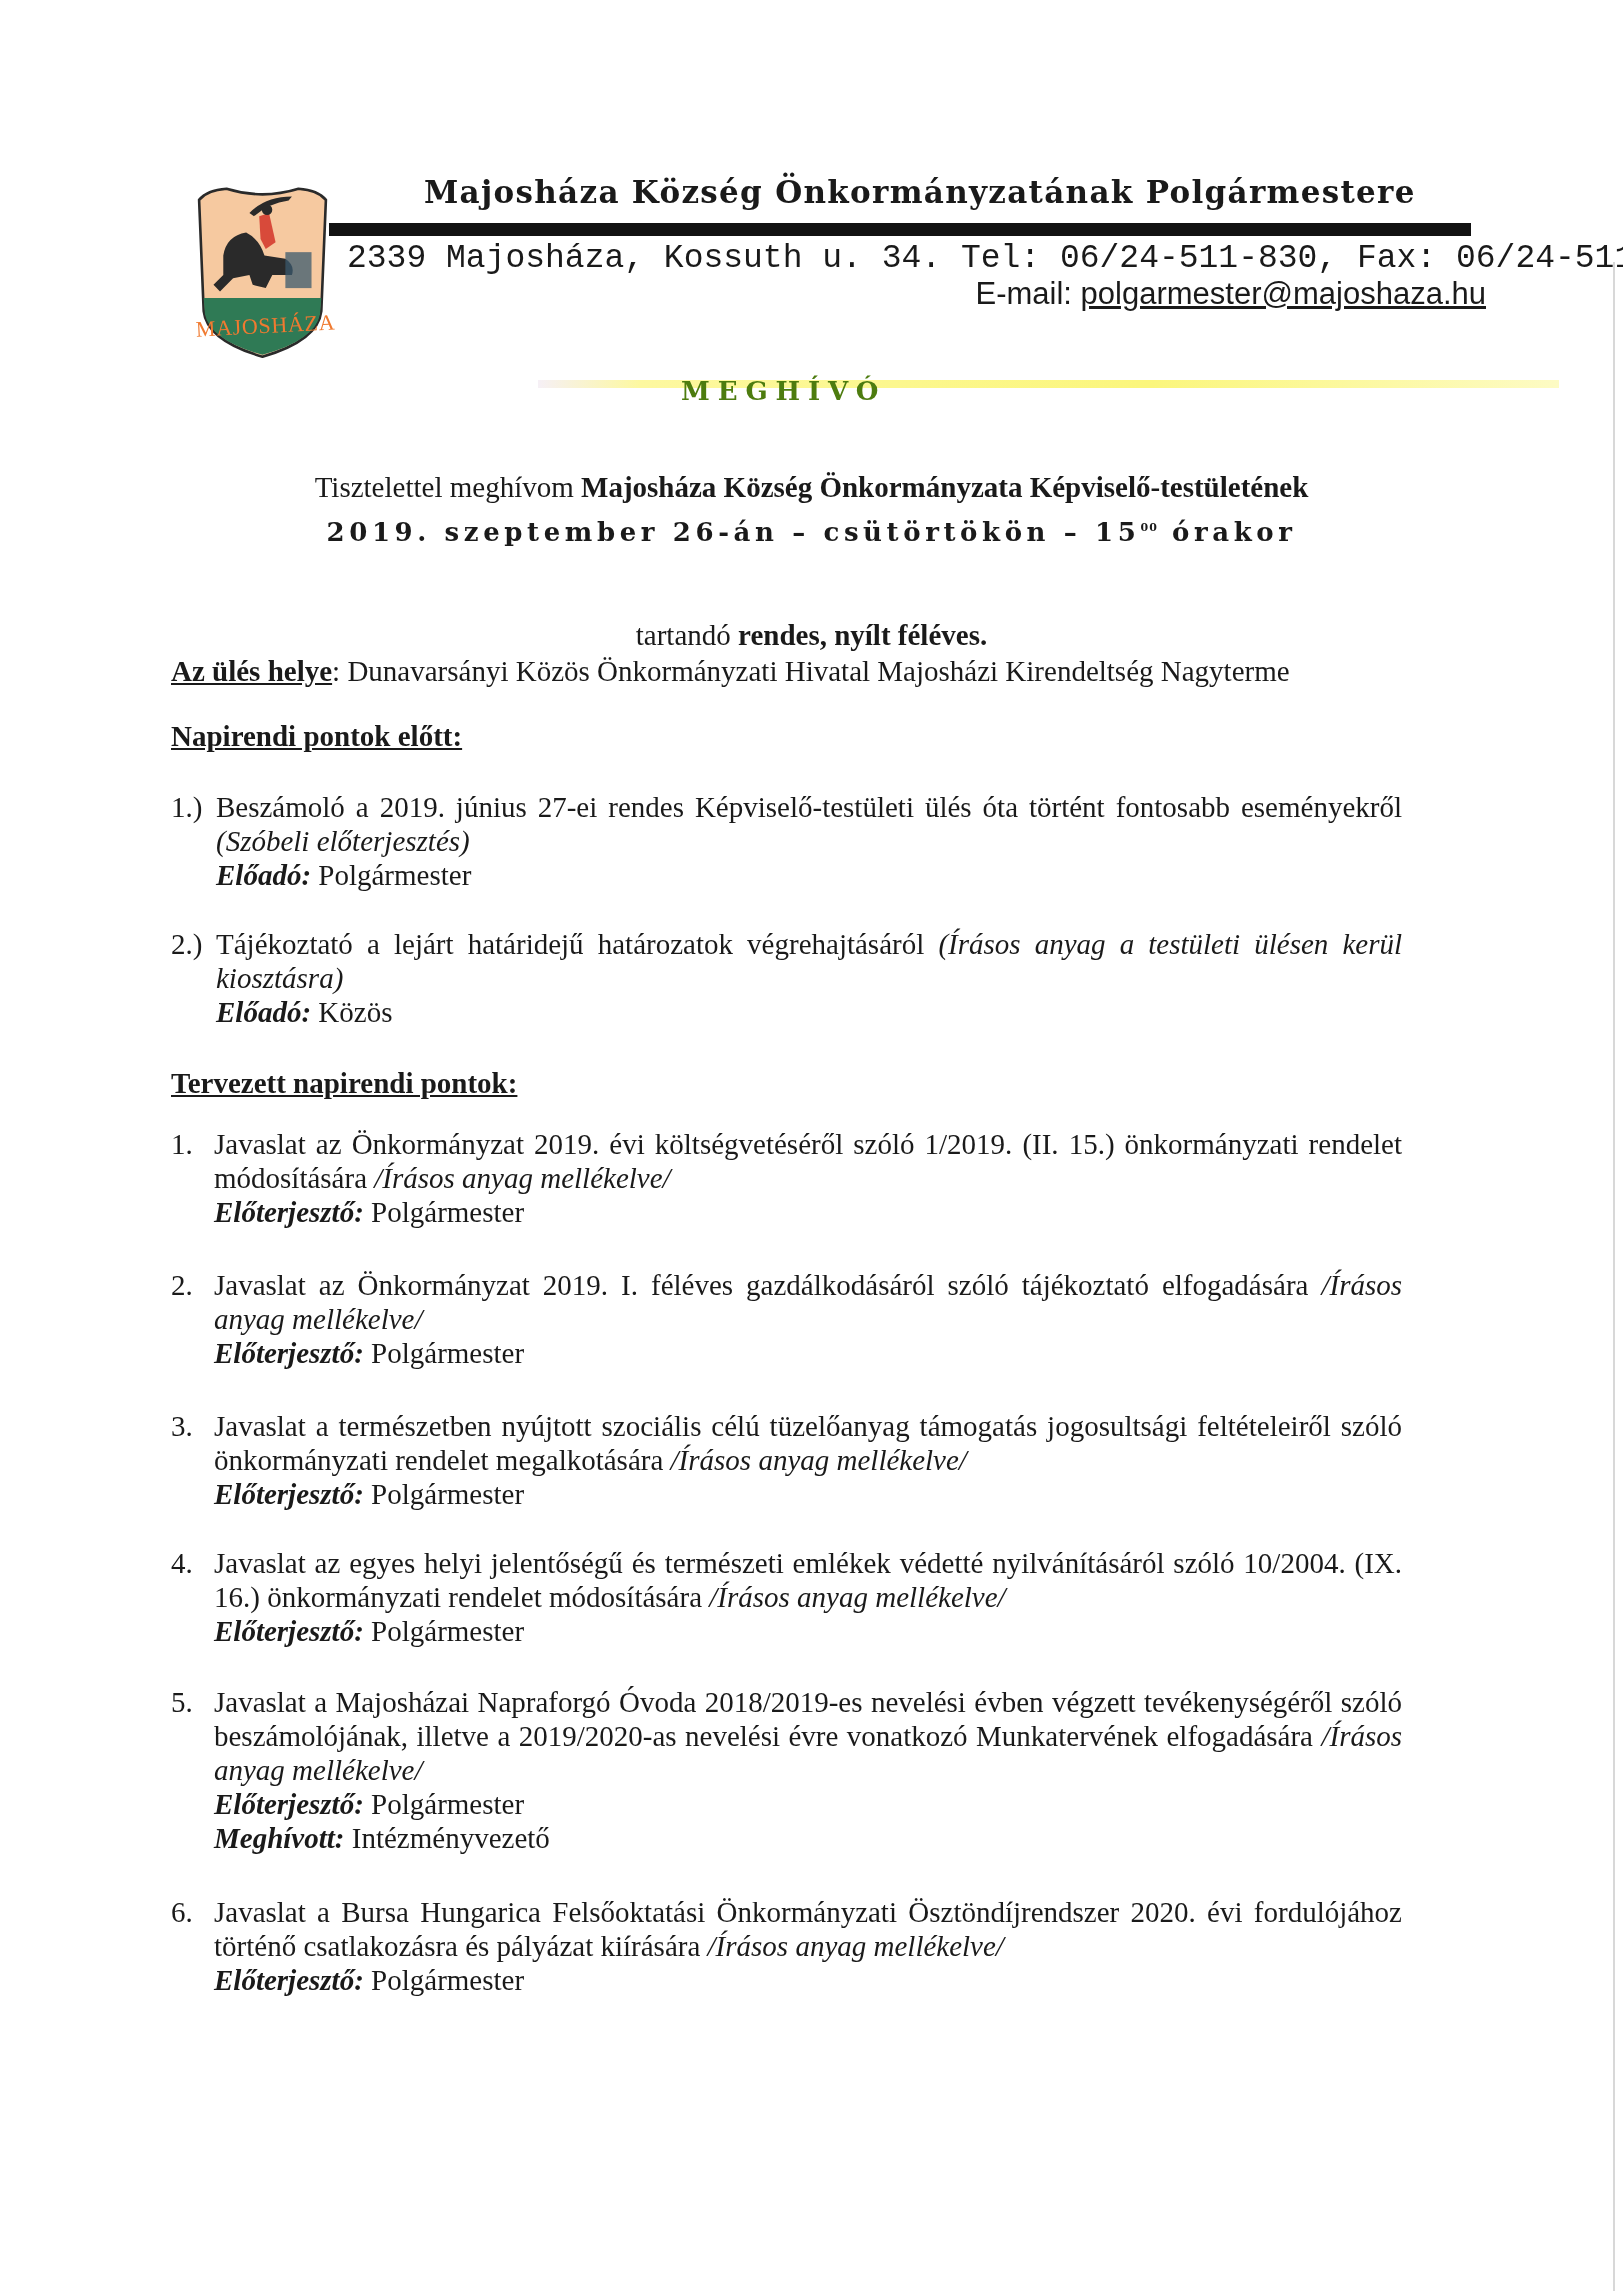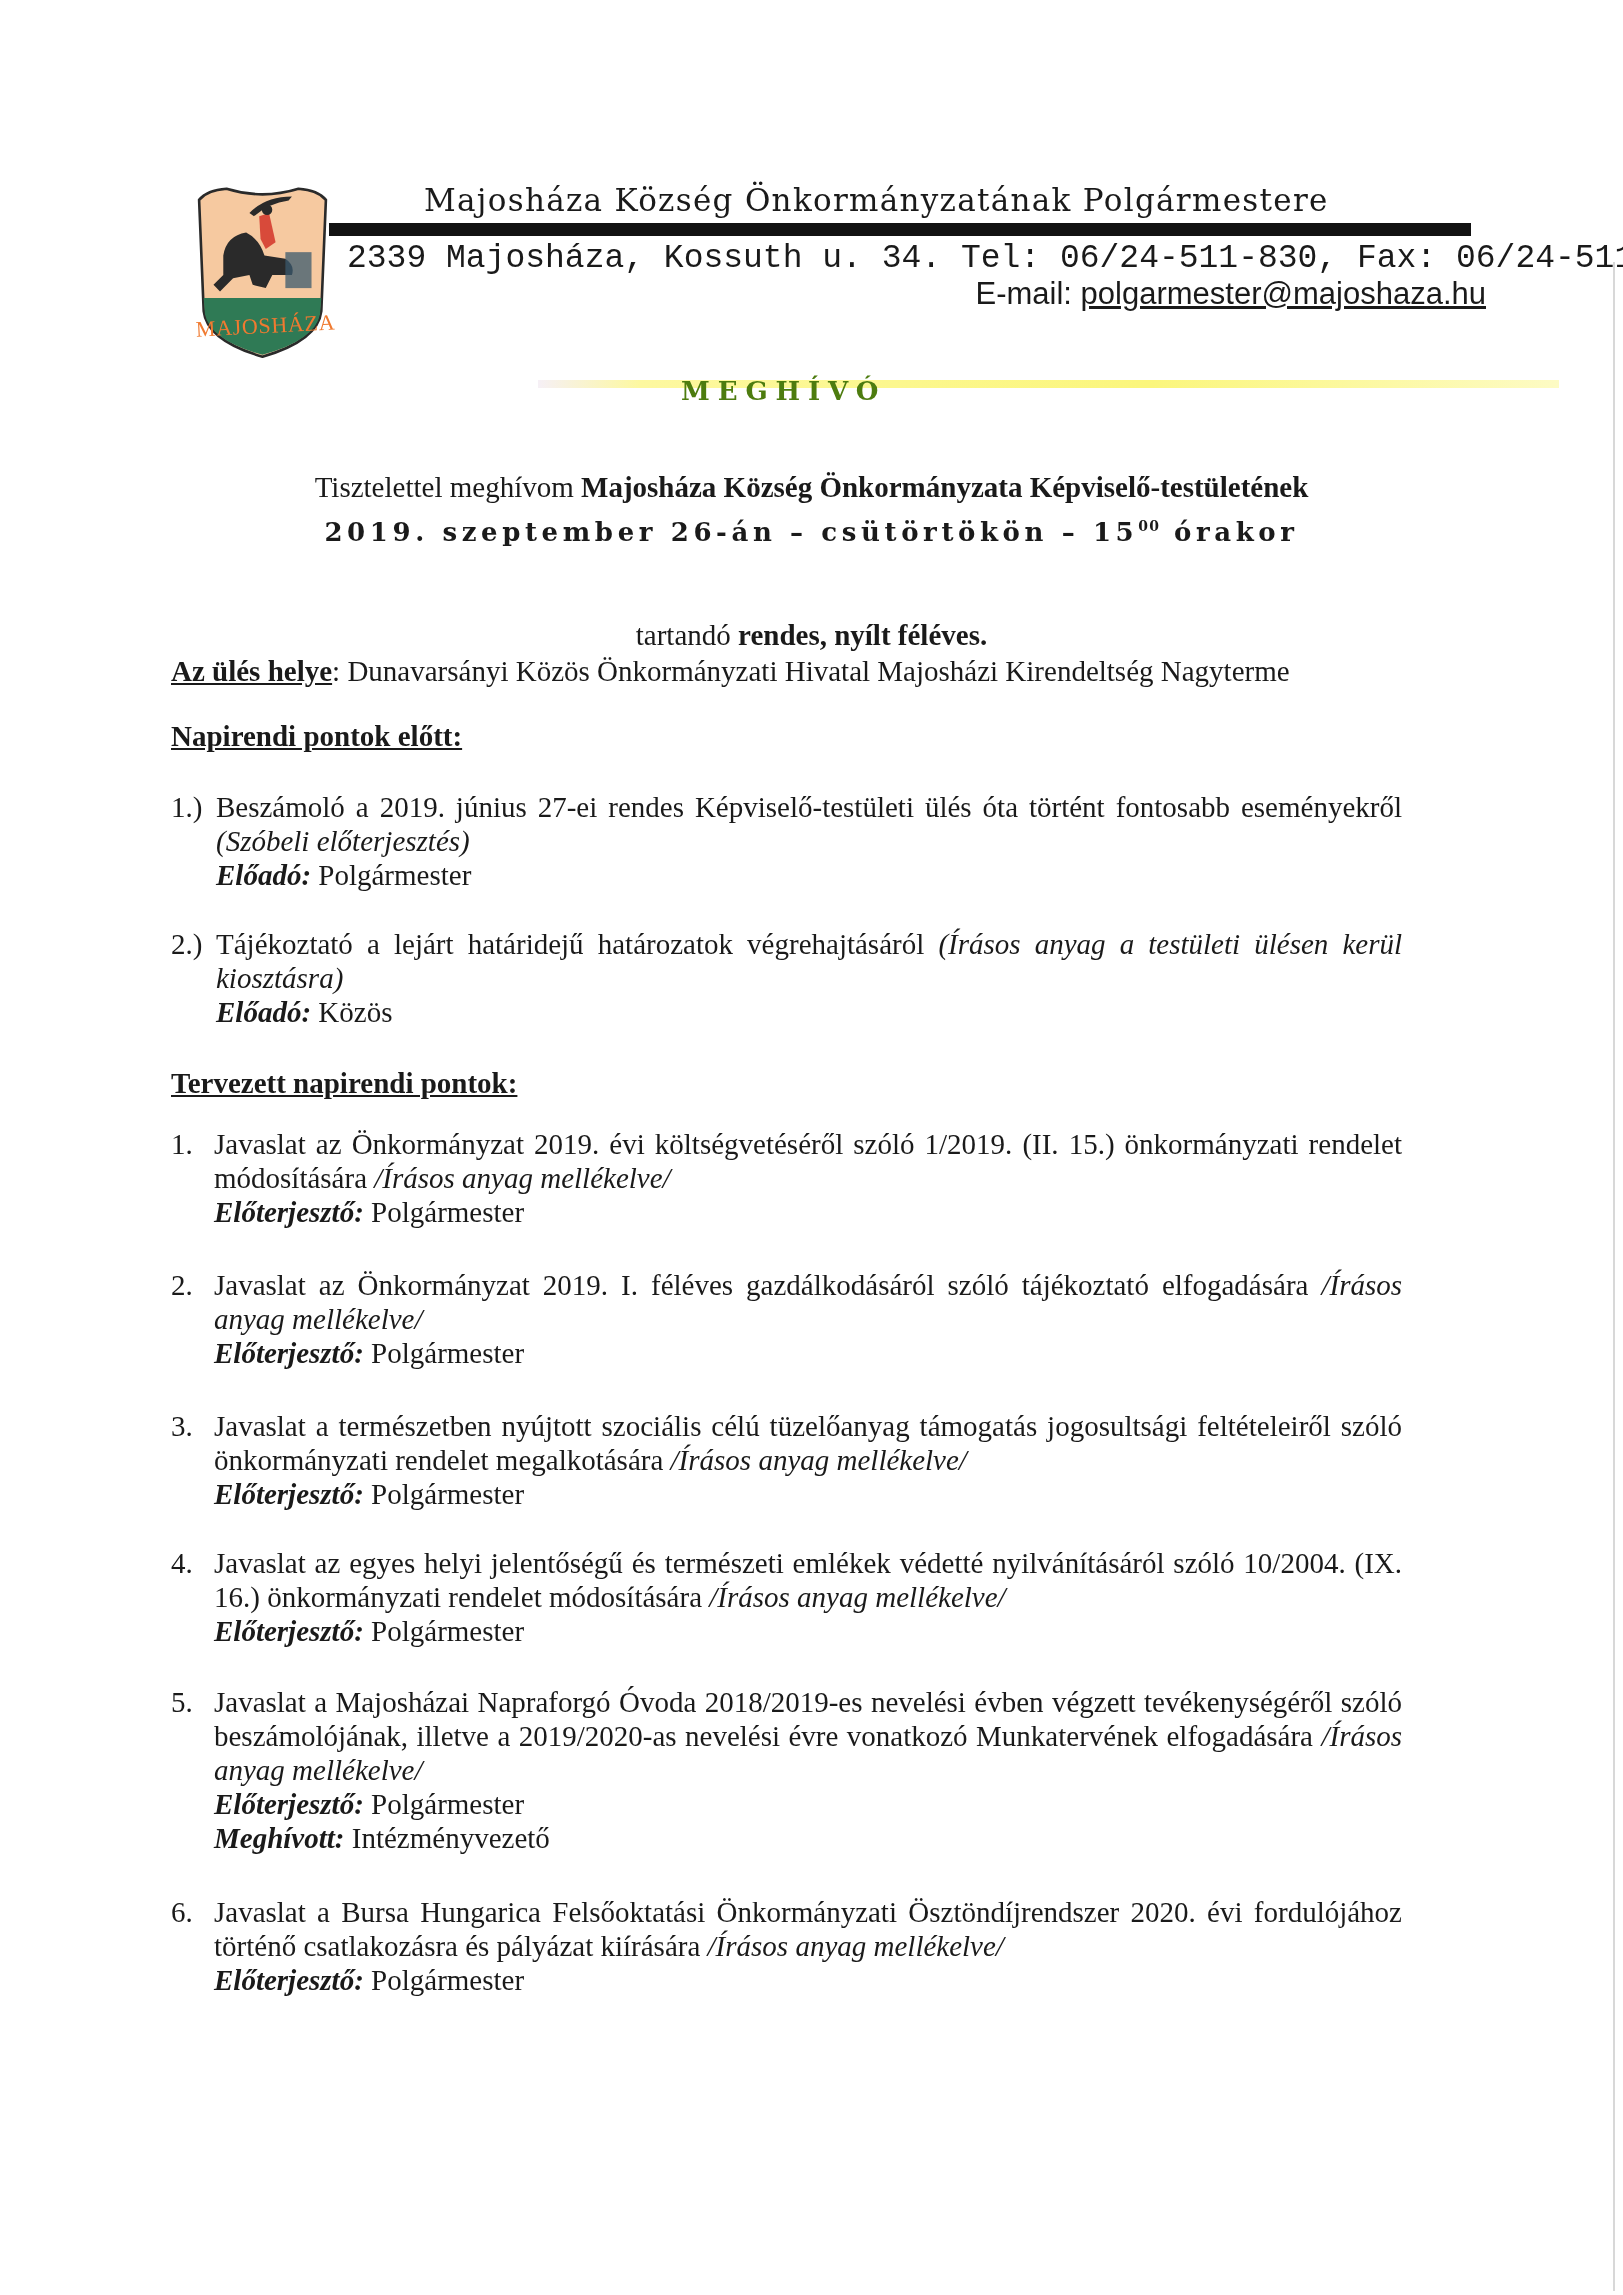--- a/index.html
+++ b/index.html
@@ -2,34 +2,34 @@
 <html style="font-size:10.5px"><head>
 <meta charset="utf-8">
 <style>
   html, body { margin: 0; padding: 0; background: #ffffff; }
   body { width: 1623px; height: 2295px; position: relative; overflow: hidden; font-family: "Liberation Serif", "DejaVu Serif", serif; color: #1a1a1a; }
   .edge-line { position: absolute; left: 1613px; top: 262px; width: 2px; height: 2029px; background: #d8d8d8; }
 
   
   .crest { position: absolute; left: 187px; top: 177px; width: 151px; height: 183px; }
   .crest-label { position: absolute; left: 190px; top: 313px; width: 151px; text-align: center; font-family: "Liberation Serif", serif; font-size: 22px; color: #f07a30; letter-spacing: 0.7px; transform: rotate(-3deg); }
-  .org-title { position: absolute; left: 424px; top: 182px; font-family: "DejaVu Serif", serif; font-weight: normal; font-size: 31px; letter-spacing: 1.3px; color: #1a1a1a; white-space: nowrap; }
+  .org-title { position: absolute; left: 424px; top: 174px; font-family: "DejaVu Serif", serif; font-weight: bold; font-size: 31px; letter-spacing: 1.3px; color: #1a1a1a; white-space: nowrap; }
   .head-rule { position: absolute; left: 329px; top: 223px; width: 1142px; height: 13px; background: #121212; }
   .address { position: absolute; left: 347px; top: 240px; width: 1139px; text-align: center; font-family: Liberation Mono, monospace; font-size: 33px; white-space: nowrap; color: #1a1a1a; }
   .email { position: absolute; left: 347px; top: 276px; width: 1139px; text-align: right; font-family: "Liberation Sans", sans-serif; font-size: 31px; white-space: nowrap; }
   .email-link { text-decoration: underline; }
 
   
   .hl-band { position: absolute; left: 538px; top: 380px; width: 1021px; height: 7.9px; background: linear-gradient(90deg, rgba(240,230,240,0.6) 0%, #fdf8a0 10%, #fbf67c 60%, #fdfbc4 100%); }
   .meghivo { position: absolute; left: 681px; top: 376px; font-family: "DejaVu Serif", serif; font-weight: bold; font-size: 26px; letter-spacing: 7.9px; color: #4d7c0f; }
 
   .center-line { position: absolute; left: 157px; width: 1309px; text-align: center; white-space: nowrap; font-size: 29px; }
   .invite { top: 471px; }
   .date-line { top: 517px; font-family: "DejaVu Serif", serif; font-weight: bold; font-size: 26px; letter-spacing: 4.6px; }
-  .date-line sup { font-size: 14px; letter-spacing: 1.3px; }
+  .date-line sup { font-size: 11px; letter-spacing: 1.3px; }
   .session { top: 619px; }
 
   .venue { position: absolute; left: 171px; top: 655px; font-size: 29px; white-space: nowrap; }
   .u-head { font-weight: bold; text-decoration: underline; }
   .section-h { position: absolute; left: 171px; font-size: 29px; font-weight: bold; text-decoration: underline; white-space: nowrap; }
   .sh1 { top: 720px; }
   .sh2 { top: 1067px; }
 
   
   .item { position: absolute; left: 171px; width: 1231px; font-size: 29px; line-height: 34px; }

